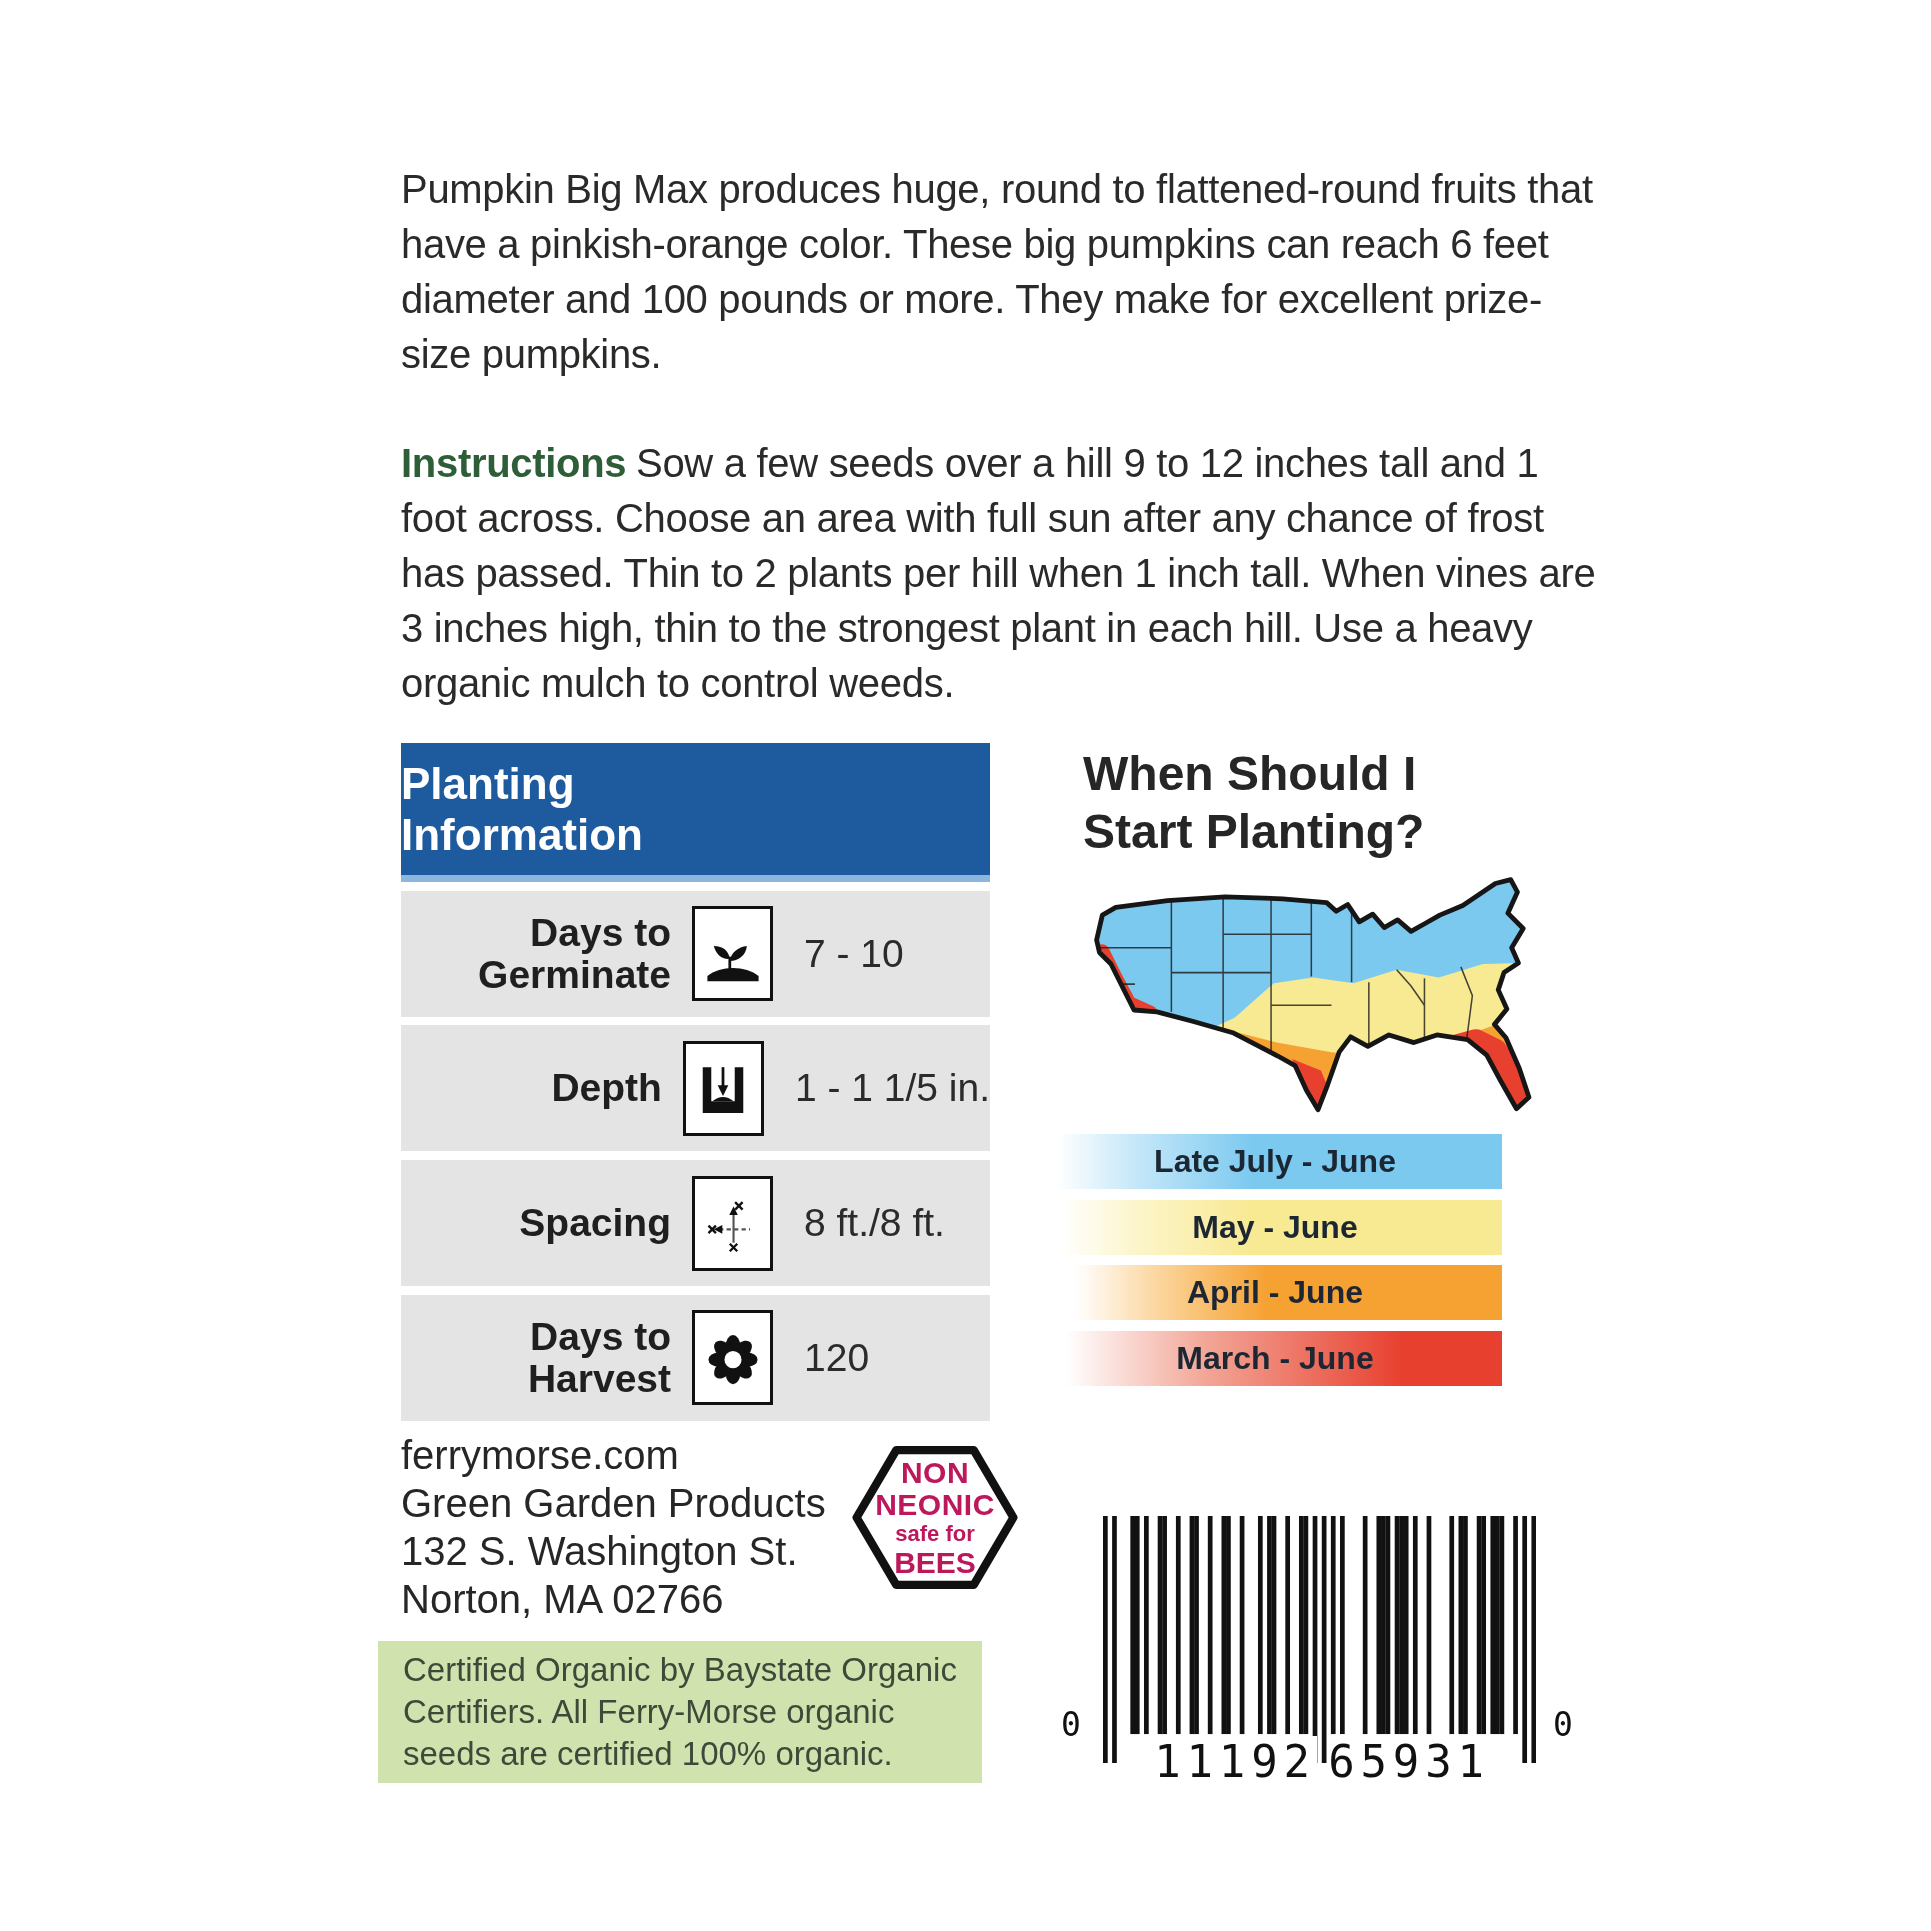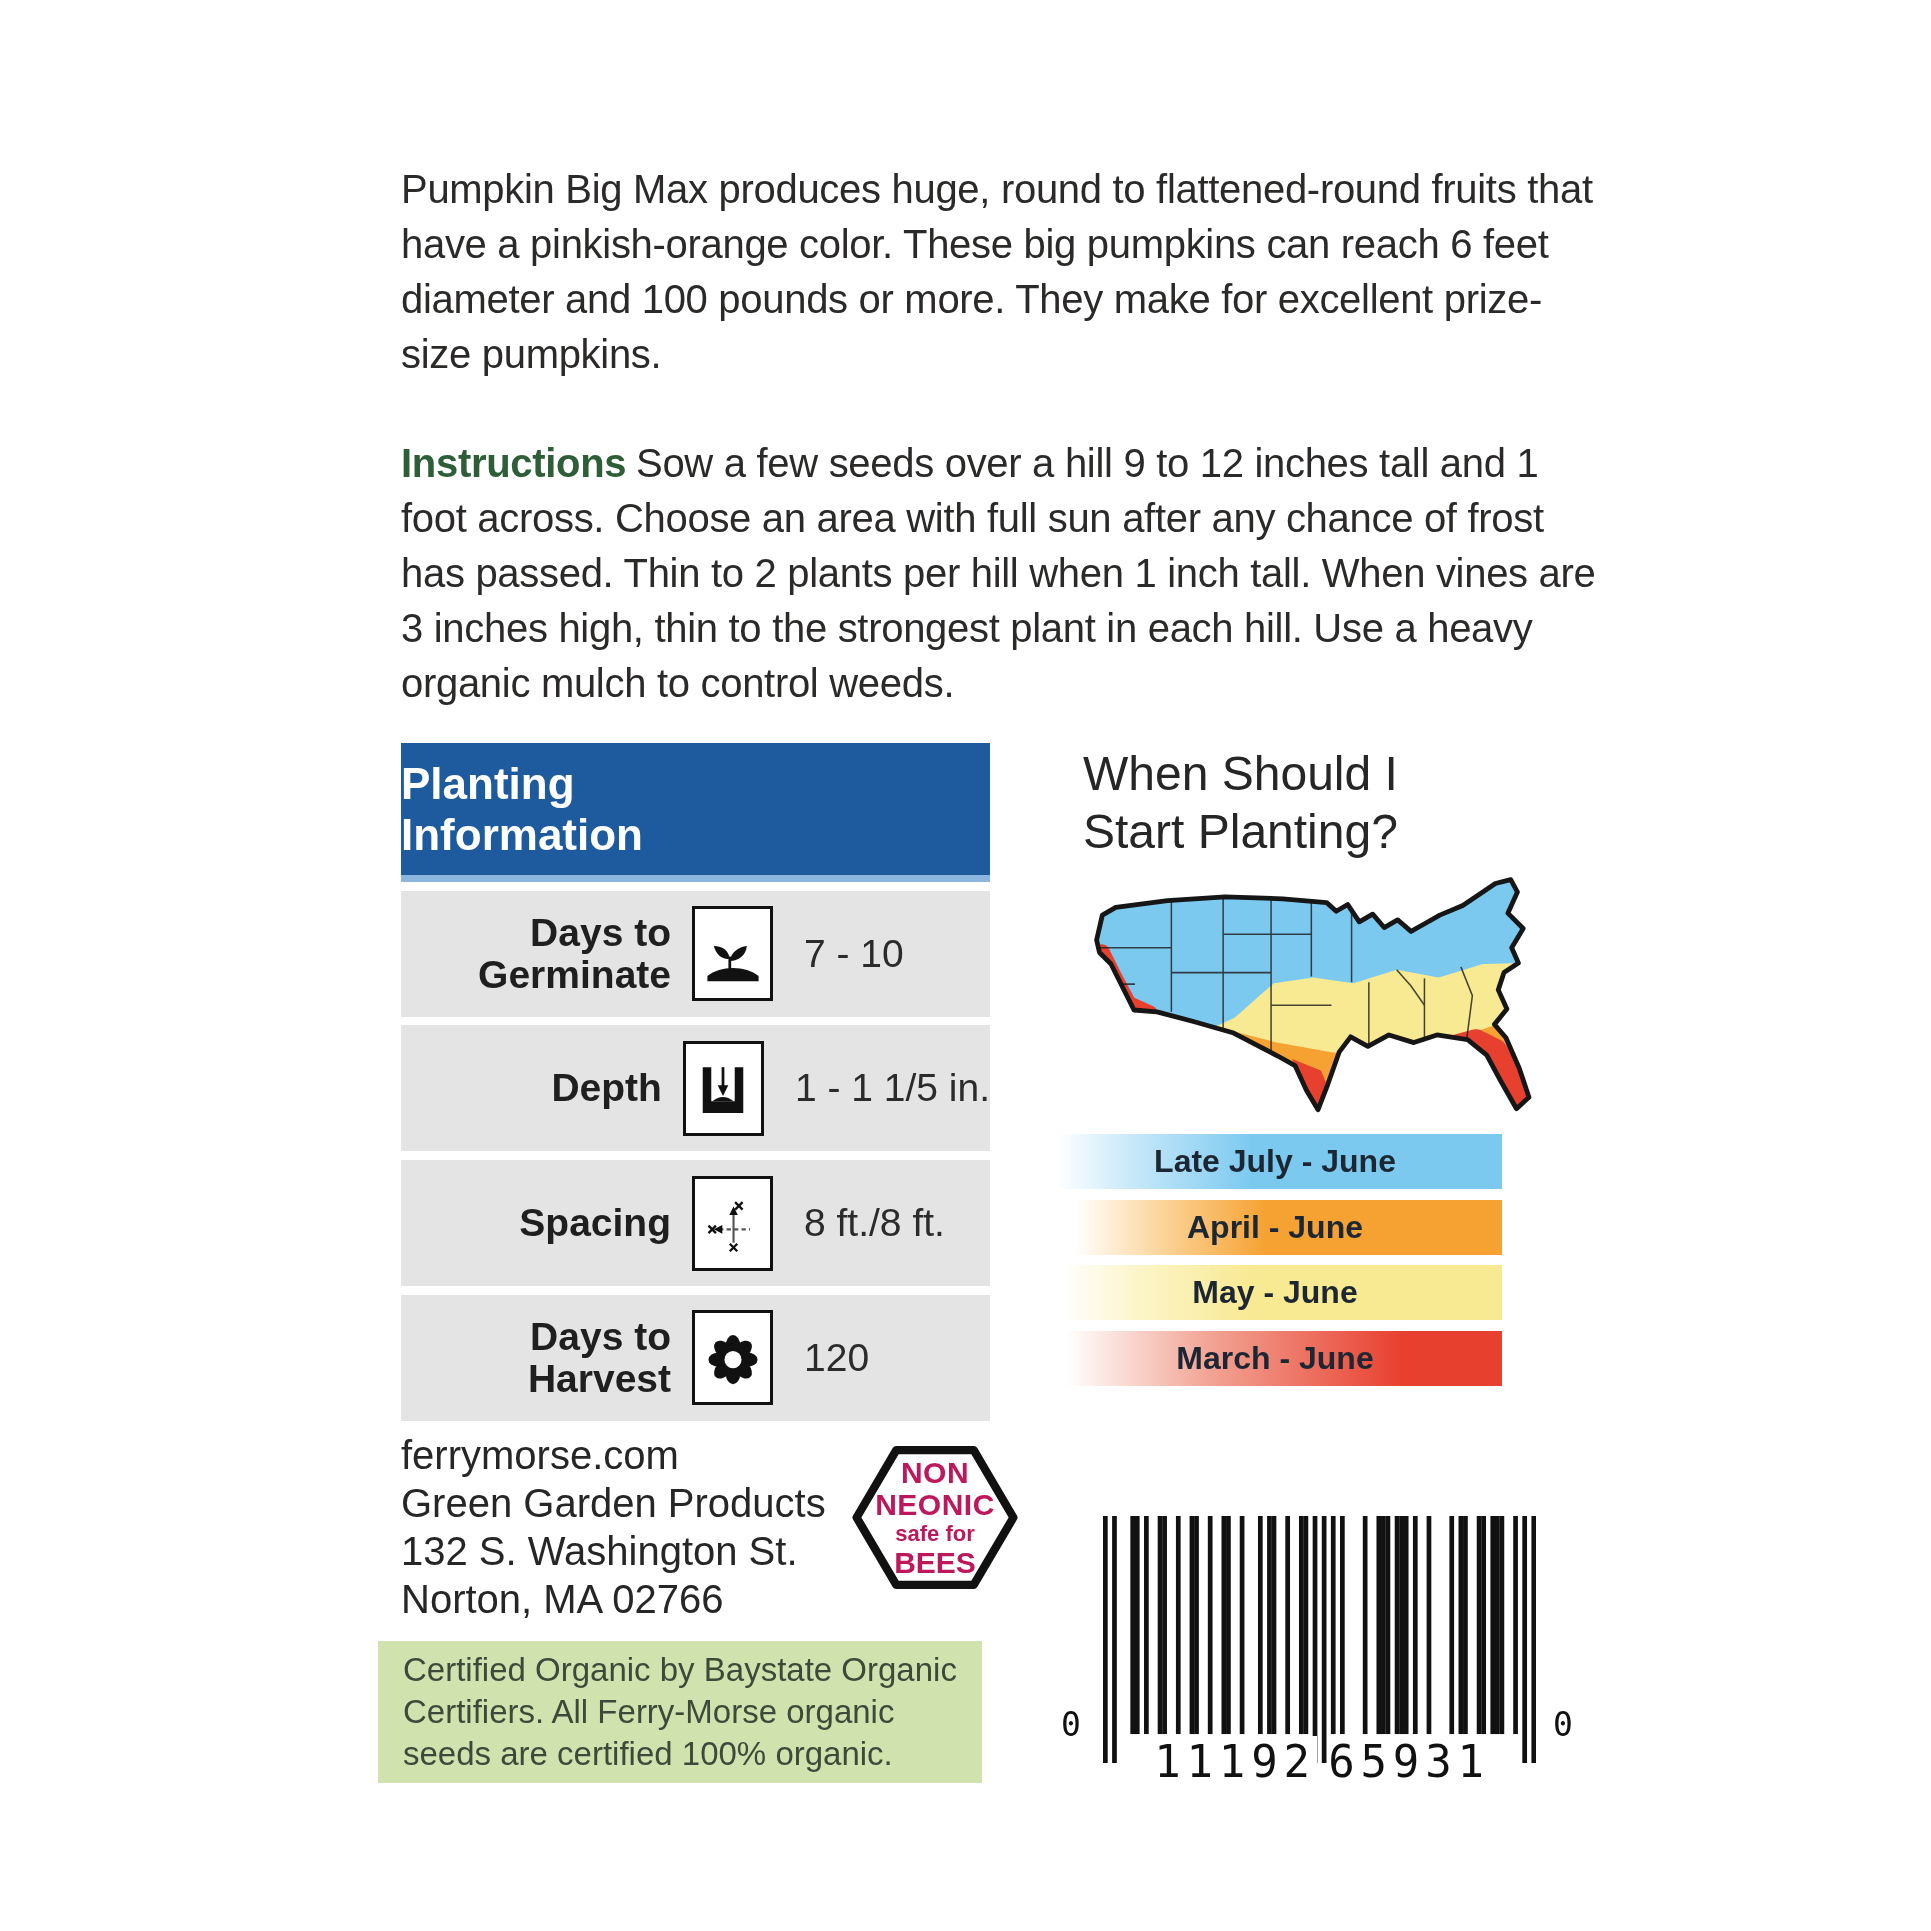--- a/index.html
+++ b/index.html
@@ -20,21 +20,21 @@
   .pi-header span{display:block;width:328px;color:#fff;
     font-weight:bold;font-size:44px;line-height:51px;}
   .pi-row{background:#e4e4e4;height:126px;margin-top:8.7px;display:flex;align-items:center;}
   .pi-row:first-of-type{margin-top:5.8px;}
   .pi-label{width:270px;text-align:right;font-weight:bold;font-size:39px;line-height:42px;color:#1f1f1f;}
   .pi-iconbox{width:75px;height:89px;background:#fff;border:3.9px solid #111;margin-left:21px;
     display:flex;align-items:center;justify-content:center;flex:none;}
   .pi-value{margin-left:31px;font-size:39px;color:#2b2b2b;white-space:nowrap;}
   
   .map-title{position:absolute;left:1083px;top:745px;width:415px;margin:0;
-    font-size:48px;line-height:58px;font-weight:normal;color:#262626;}
+    font-size:48px;line-height:58px;font-weight:bold;color:#262626;}
   .us-map{position:absolute;left:1079px;top:871px;width:480px;height:278px;}
   .legend{position:absolute;left:1048px;top:1134px;width:454px;}
   .legend-bar{height:55px;margin-bottom:10.6px;display:flex;align-items:center;justify-content:center;
     font-weight:bold;font-size:32px;color:#1c2733;}
   .bar-0{background:linear-gradient(90deg,#ffffff 2%,#c9e9f9 18%,#7cc9f0 45%);}
   .bar-1{background:linear-gradient(90deg,#ffffff 3%,#fcf5c9 20%,#f8e993 45%);}
   .bar-2{background:linear-gradient(90deg,#ffffff 6%,#fbd49a 25%,#f6a233 48%);}
   .bar-3{background:linear-gradient(90deg,#ffffff 4%,#f2a596 35%,#e8402f 78%);}
   
   .address{position:absolute;left:401px;top:1431px;font-size:40px;line-height:48px;color:#262626;}
@@ -187,25 +187,25 @@
           <path d="M398,100 L410,130 L404,176"></path>
       </g>
     </g>
     <path d="M18,72 L24,46 L38,38 L92,31 L152,27 L212,29 L258,33 L268,42 L280,35 L292,53 L306,45 L318,59 L332,51 L346,63 L362,54 L376,46 L400,36 L434,13 L450,9 L457,22 L447,44 L463,60 L451,80 L458,96 L443,106 L437,124 L446,144 L433,160 L445,174 L459,206 L469,236 L456,248 L439,218 L425,192 L405,176 L373,171 L349,179 L323,171 L301,183 L283,173 L271,189 L259,223 L249,249 L237,229 L225,203 L207,193 L161,169 L119,157 L81,147 L57,145 L45,121 L33,97 L21,85 Z" fill="none" stroke="#161616" stroke-width="5" stroke-linejoin="round"></path>
   </svg>
 
   <div class="legend">
     <div class="legend-bar bar-0">
       <span>Late July - June</span>
     </div>
+    <div class="legend-bar bar-1">
+      <span>May - June</span>
+    </div>
     <div class="legend-bar bar-2">
       <span>April - June</span>
-    </div>
-    <div class="legend-bar bar-1">
-      <span>May - June</span>
     </div>
     <div class="legend-bar bar-3">
       <span>March - June</span>
     </div>
   </div>
 
   <div class="address">
     <div class="site">ferrymorse.com</div>
     <div>Green Garden Products</div>
     <div>132 S. Washington St.</div>

